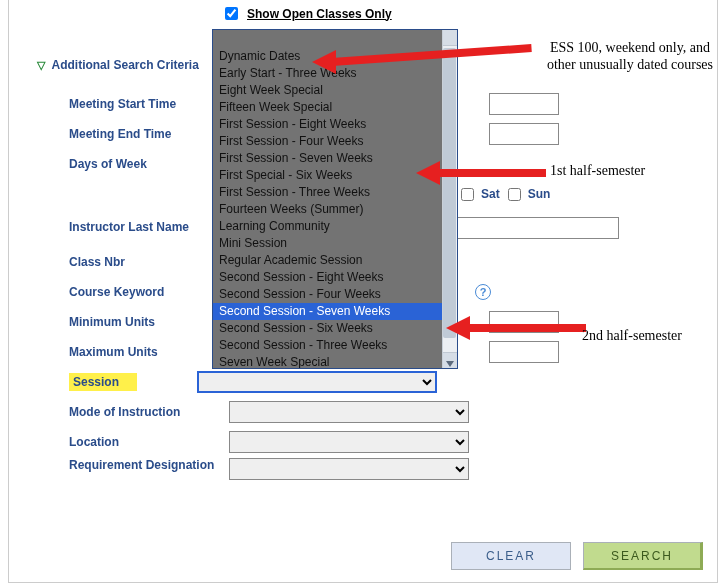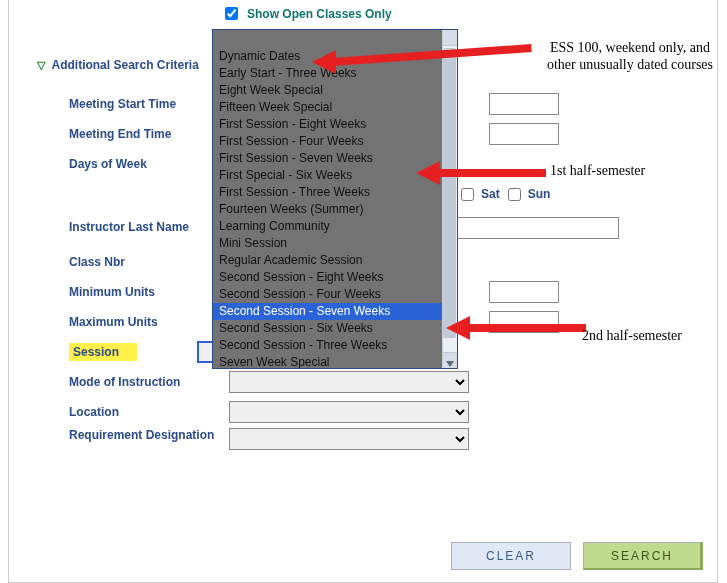--- a/index.html
+++ b/index.html
@@ -24,21 +24,22 @@
   .top-check {
     position: absolute;
     top: 4px;
     left: 212px;
     display: flex;
     align-items: center;
     gap: 6px;
   }
   .top-check label {
     font-weight: bold;
-    color: #0f766e;
+    color: #000000;
+    text-decoration: underline;
   }
   .section-header {
     position: absolute;
     top: 58px;
     left: 28px;
     display: flex;
     align-items: center;
     gap: 6px;
     color: #2a4c8a;
     font-weight: bold;
@@ -292,20 +293,25 @@
       </div>
       <div class="ctrl" style="flex:0 0 400px;">
         <input class="instr-input" style="">
       </div>
     </div>
 
     <div class="row">
       <div class="lbl">Class Nbr</div>
     </div>
 
+    <div class="row">
+      <div class="lbl">Course Keyword</div>
+      <div class="ctrl"></div>
+      <span class="help-circle">?</span>
+    </div>
 
     <div class="row">
       <div class="lbl">Minimum Units</div>
       <div class="ctrl"></div>
       <div class="xtra"><input class="small" style=""></div>
     </div>
 
     <div class="row">
       <div class="lbl">Maximum Units</div>
       <div class="ctrl"></div>

